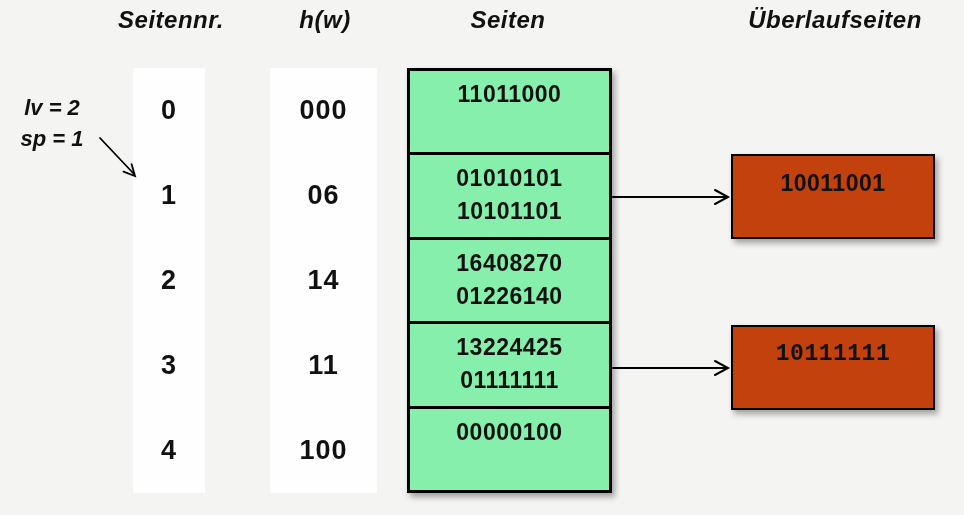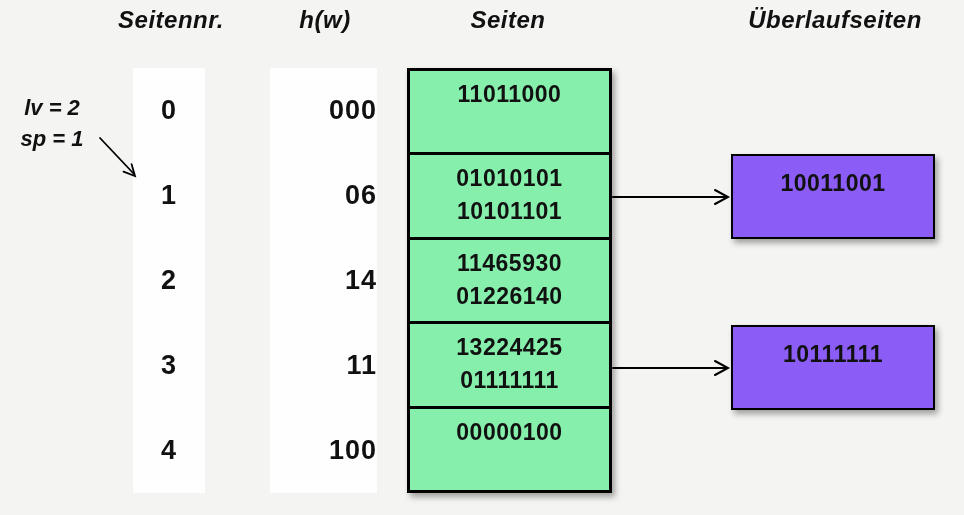--- a/index.html
+++ b/index.html
@@ -47,21 +47,21 @@
   
   .col {
     position: absolute;
     top: 68px;
     height: 425px;
     background: #fefefe;
     display: flex;
     flex-direction: column;
   }
   .col-nr { left: 133px; width: 72px; }
-  .col-hw { left: 270px; width: 107px; align-items: flex-end; }
+  .col-hw { left: 270px; width: 107px; }
   .col .cell {
     flex: 1;
     display: flex;
     align-items: center;
     justify-content: center;
     font-size: 27px;
     font-weight: bold;
     letter-spacing: 1px;
   }
 
@@ -93,28 +93,28 @@
     line-height: 33px;
     min-height: 33px;
   }
 
   
   .ovf {
     position: absolute;
     left: 731px;
     width: 204px;
     height: 85px;
-    background: #8b5cf6;
+    background: #c2410c;
     border: 2px solid #000;
     box-shadow: 3px 4px 6px rgba(0,0,0,0.35);
     text-align: center;
     padding-top: 11px;
   }
   .ovf-1 { top: 154px; }
-  .ovf-3 { top: 325px; }
+  .ovf-3 { top: 325px; font-family: Liberation Mono, monospace; }
 
   
   .overlay {
     position: absolute;
     left: 0; top: 0;
     width: 964px; height: 515px;
     pointer-events: none;
   }
 </style>
 </head>
@@ -151,21 +151,21 @@
   <div class="pages">
     <div class="pcell">
       <div class="entry">11011000</div>
       <div class="entry"></div>
     </div>
     <div class="pcell">
       <div class="entry">01010101</div>
       <div class="entry">10101101</div>
     </div>
     <div class="pcell">
-      <div class="entry">11465930</div>
+      <div class="entry">16408270</div>
       <div class="entry">01226140</div>
     </div>
     <div class="pcell">
       <div class="entry">13224425</div>
       <div class="entry">01111111</div>
     </div>
     <div class="pcell">
       <div class="entry">00000100</div>
       <div class="entry"></div>
     </div>

